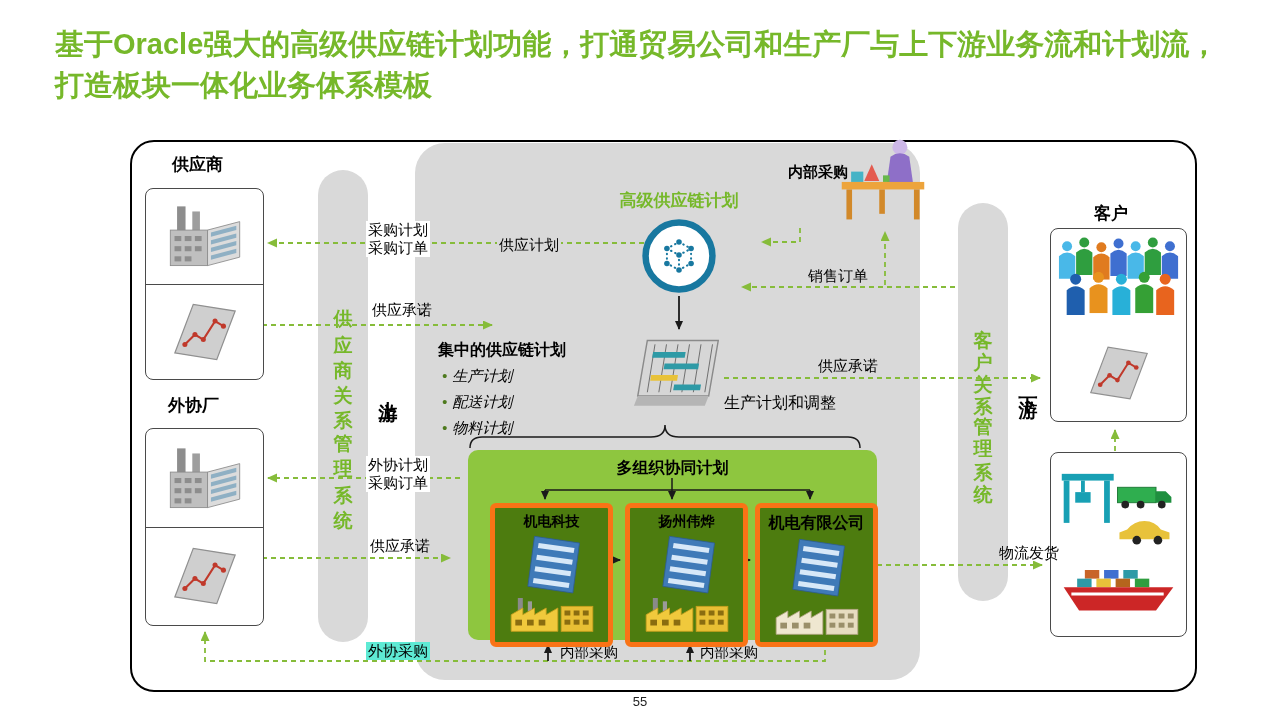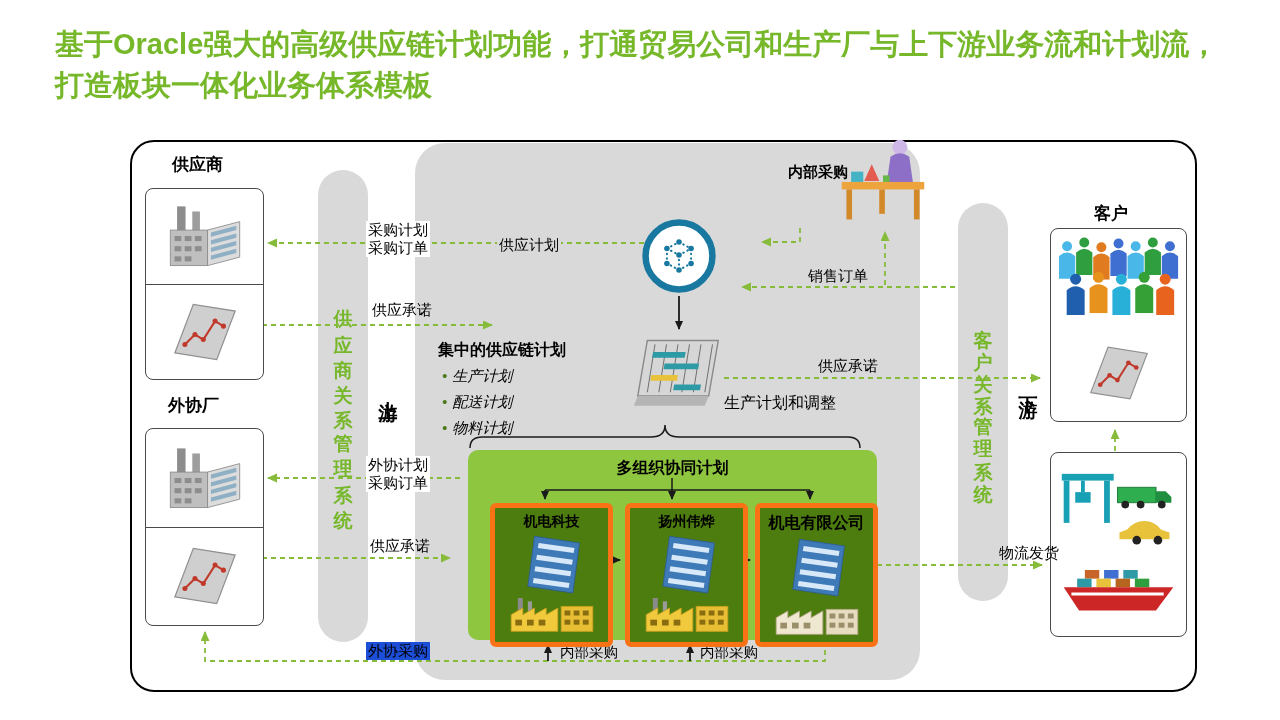--- a/index.html
+++ b/index.html
@@ -44,21 +44,21 @@
   .org-card-1{left:490px;}.org-card-2{left:625px;}.org-card-3{left:755px;}
   .org-name{font-size:14px;font-weight:bold;margin-top:5px;white-space:nowrap;}
   .org-card-3 .org-name{font-size:16px;}
   .org-icon{width:94px;height:100px;margin-top:2px;}
   .flow-label{position:absolute;font-size:15px;color:#000;z-index:5;line-height:18px;white-space:nowrap;}
   .purchase-plan-group{left:366px;top:221px;background:#fff;padding:0 2px;}
   .supply-plan-label{left:497px;top:236px;background:#D9D9D9;padding:0 2px;}
   .supply-commit-upper-label{left:372px;top:301px;}
   .outsource-plan-group{left:366px;top:456px;background:#fff;padding:0 2px;}
   .supply-commit-lower-label{left:370px;top:537px;}
-  .outsource-purchase-label{left:366px;top:642px;background:#1d4ed8;padding:0 2px;}
+  .outsource-purchase-label{left:366px;top:642px;background:#5eead4;padding:0 2px;}
   .sales-order-label{left:808px;top:267px;}
   .supply-commit-right-label{left:818px;top:357px;}
   .logistics-shipping-label{left:999px;top:544px;}
   .ip-label{position:absolute;font-size:14.5px;color:#000;z-index:3;white-space:nowrap;}
   .ip-left{left:560px;top:643px;}
   .ip-right{left:700px;top:643px;}
   .page-number{position:absolute;left:0;top:694px;width:100%;text-align:center;font-size:13px;color:#222;}
   .arrows{position:absolute;left:0;top:0;width:1280px;height:720px;z-index:3;pointer-events:none;}
   .icon-factory{width:96px;height:66px;}
   .icon-chart{width:74px;height:62px;}
@@ -341,20 +341,21 @@
           <use href="#sym-factory"></use>
         </svg>
     </div>
     <div class="half divided">
       <svg class="icon-chart" viewBox="0 0 84 74">
           <use href="#sym-chart"></use>
         </svg>
     </div>
   </div>
 
+  <div class="ascp-title">高级供应链计划</div>
   <svg class="ascp-icon" viewBox="0 0 84 84">
       <use href="#sym-cube"></use>
     </svg>
 
   <div class="rd-label">内部采购</div>
   <svg class="rd-icon" viewBox="0 0 96 92">
       <use href="#sym-desk"></use>
     </svg>
 
   <div class="centralized-title">集中的供应链计划</div>
@@ -420,14 +421,15 @@
         </svg>
     </div>
   </div>
 
   <div class="card logistics-card">
     <svg class="icon-logistics" viewBox="0 0 130 160">
         <use href="#sym-logistics"></use>
       </svg>
   </div>
 
+  <div class="page-number">55</div>
 
 </div>
 
 </body></html>

